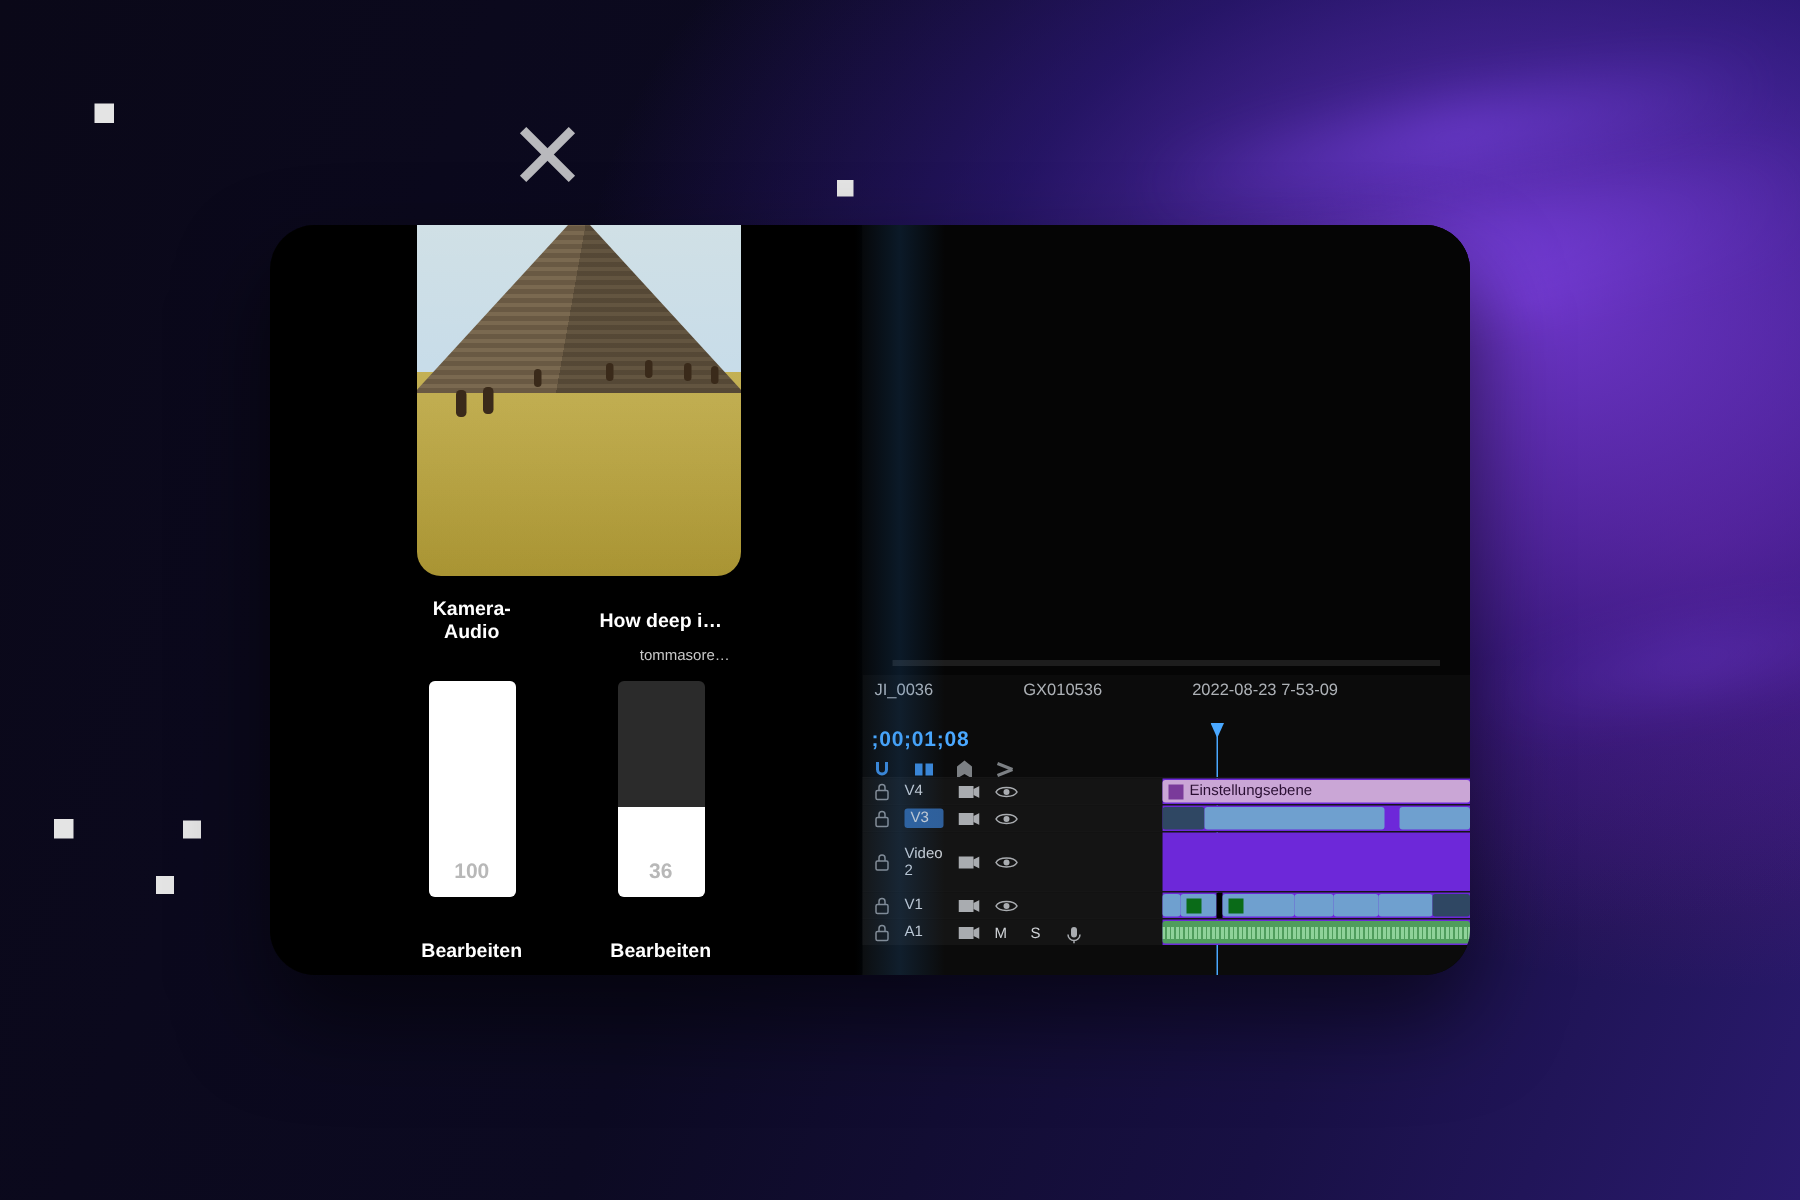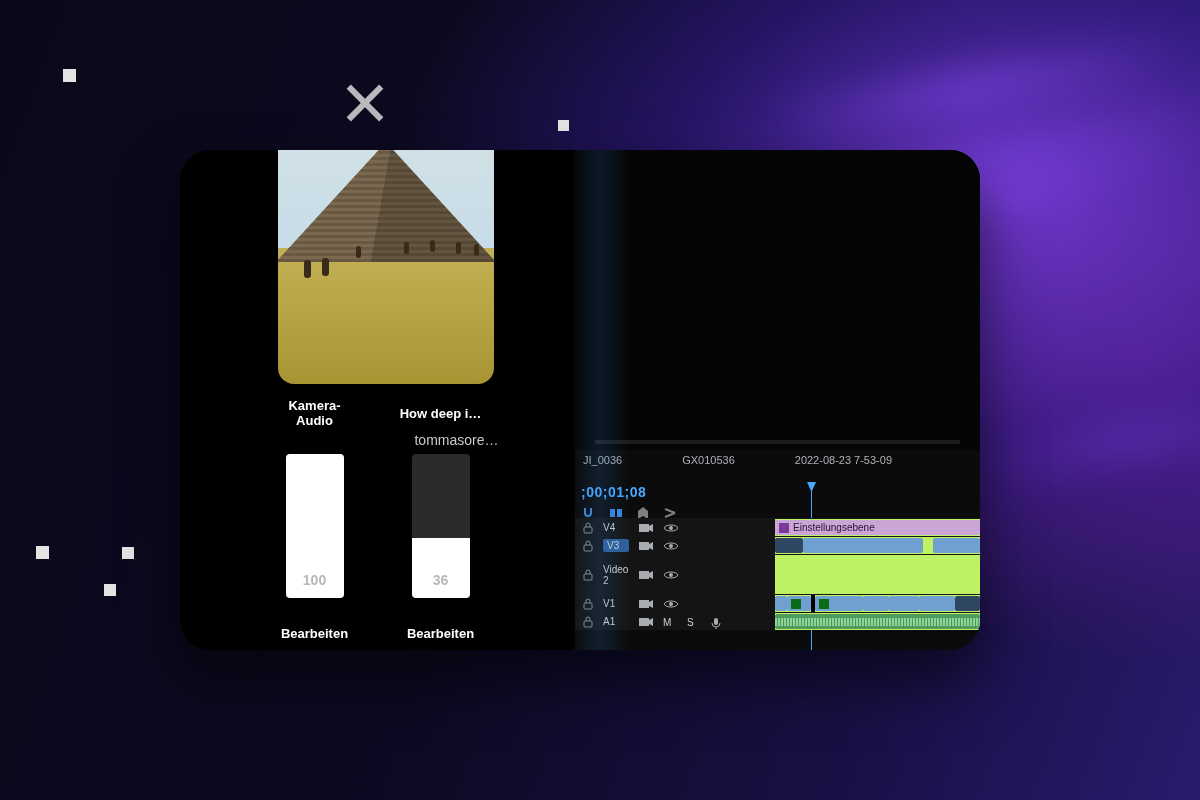--- a/index.html
+++ b/index.html
@@ -51,21 +51,21 @@
   }
   .pyr::after{ content:""; position:absolute; inset:0;
     background: linear-gradient(100deg, rgba(0,0,0,0) 0 48%, rgba(0,0,0,0.18) 48% 100%);
     clip-path: inherit; }
   .person { position:absolute; width:7px; height:18px; background:#3a2a1a; border-radius:3px; }
   .person.sm{ width:5px; height:12px; }
 
   .mixer { position:absolute; left:0; right:0; top:248px; display:flex; justify-content:center; gap:30px; }
   .chan { width:96px; display:flex; flex-direction:column; align-items:center; }
   .chan .title { font-size:13px; font-weight:700; text-align:center; line-height:1.15; height:32px; display:flex; align-items:center; white-space:pre-line; }
-  .chan .sub { font-size:14px; color:#c9c9c9; margin-top:2px; height:14px;padding-left:32px; }
+  .chan .sub { font-size:10px; color:#c9c9c9; margin-top:2px; height:14px;padding-left:32px; }
   .fader { margin-top:8px; width:58px; height:144px; border-radius:4px; background:#2b2b2b; position:relative; overflow:hidden; }
   .fader .fill { position:absolute; left:0; right:0; bottom:0; background:#fff; }
   .fader .val { position:absolute; left:0; right:0; bottom:10px; text-align:center; font-size:14px; font-weight:700; color:#b8b8b8; }
   .chan .edit { margin-top:28px; font-size:13px; font-weight:700; color:#fff; }
 
   
   .right { flex:1; height:100%; background:#0b0b0b; position:relative; color:#cfd2d6; font-size:11px; }
   .right .viewer { position:absolute; left:0; right:0; top:0; height:300px; background:#050505; }
   .right .viewer::after{ content:""; position:absolute; left:20px; right:20px; bottom:6px; height:4px; background:#1d1d1d; }
   .tabs { position:absolute; left:0; right:0; top:300px; height:20px; display:flex; gap:60px; padding-left:8px; align-items:center; color:#aeb2b7; }
@@ -81,21 +81,21 @@
   .playhead::before{ content:""; position:absolute; left:-4px; top:0; width:9px; height:10px; background:#4aa8ff; clip-path: polygon(0 0,100% 0,50% 100%); }
 
   .tracks { position:absolute; left:0; right:0; top:368px; bottom:0; }
   .trk { height:18px; display:flex; align-items:center; border-top:1px solid #161616; }
   .trk.v2 { height:40px; }
   .trk .hdr { width:200px; height:100%; display:flex; align-items:center; gap:10px; padding-left:8px; background:#141414; position:relative; }
   .trk .hdr .lock{ width:10px; color:#8b8e92; }
   .trk .hdr .name{ width:26px; font-size:10px; color:#cfd2d6; text-align:left; }
   .trk .hdr.sel .name{ background:#2f5f9a; padding:1px 4px; border-radius:2px; }
   .trk .hdr .tog{ width:14px; height:10px; color:#a9acb0; }
-  .trk .lane { flex:1; height:100%; position:relative; background:#bef264; }
+  .trk .lane { flex:1; height:100%; position:relative; background:#6d28d9; }
   .clip { position:absolute; top:1px; bottom:1px; border-radius:2px; font-size:10px; padding:0 4px; overflow:hidden; white-space:nowrap; display:flex; align-items:center; }
   .clip.adj { background:#caa6d6; color:#2a0f33; }
   .clip.vid { background:#6fa0cf; color:#0a1a2a; }
   .clip.vid.alt{ background:#2f4763; }
   .clip.aud { background:#4f9d5c; color:#062009; }
   .clip .fx { width:10px; height:10px; background:#0a6b18; margin-right:4px; display:inline-block; }
   .wave { position:absolute; left:0; right:0; top:50%; height:1px; }
   .wave::before{ content:""; position:absolute; left:0; right:0; top:-4px; height:8px;
     background: repeating-linear-gradient(90deg,#9fe0a9 0 2px, transparent 2px 3px); opacity:0.8; }
   .gap { position:absolute; top:0; bottom:0; background:#000; }

